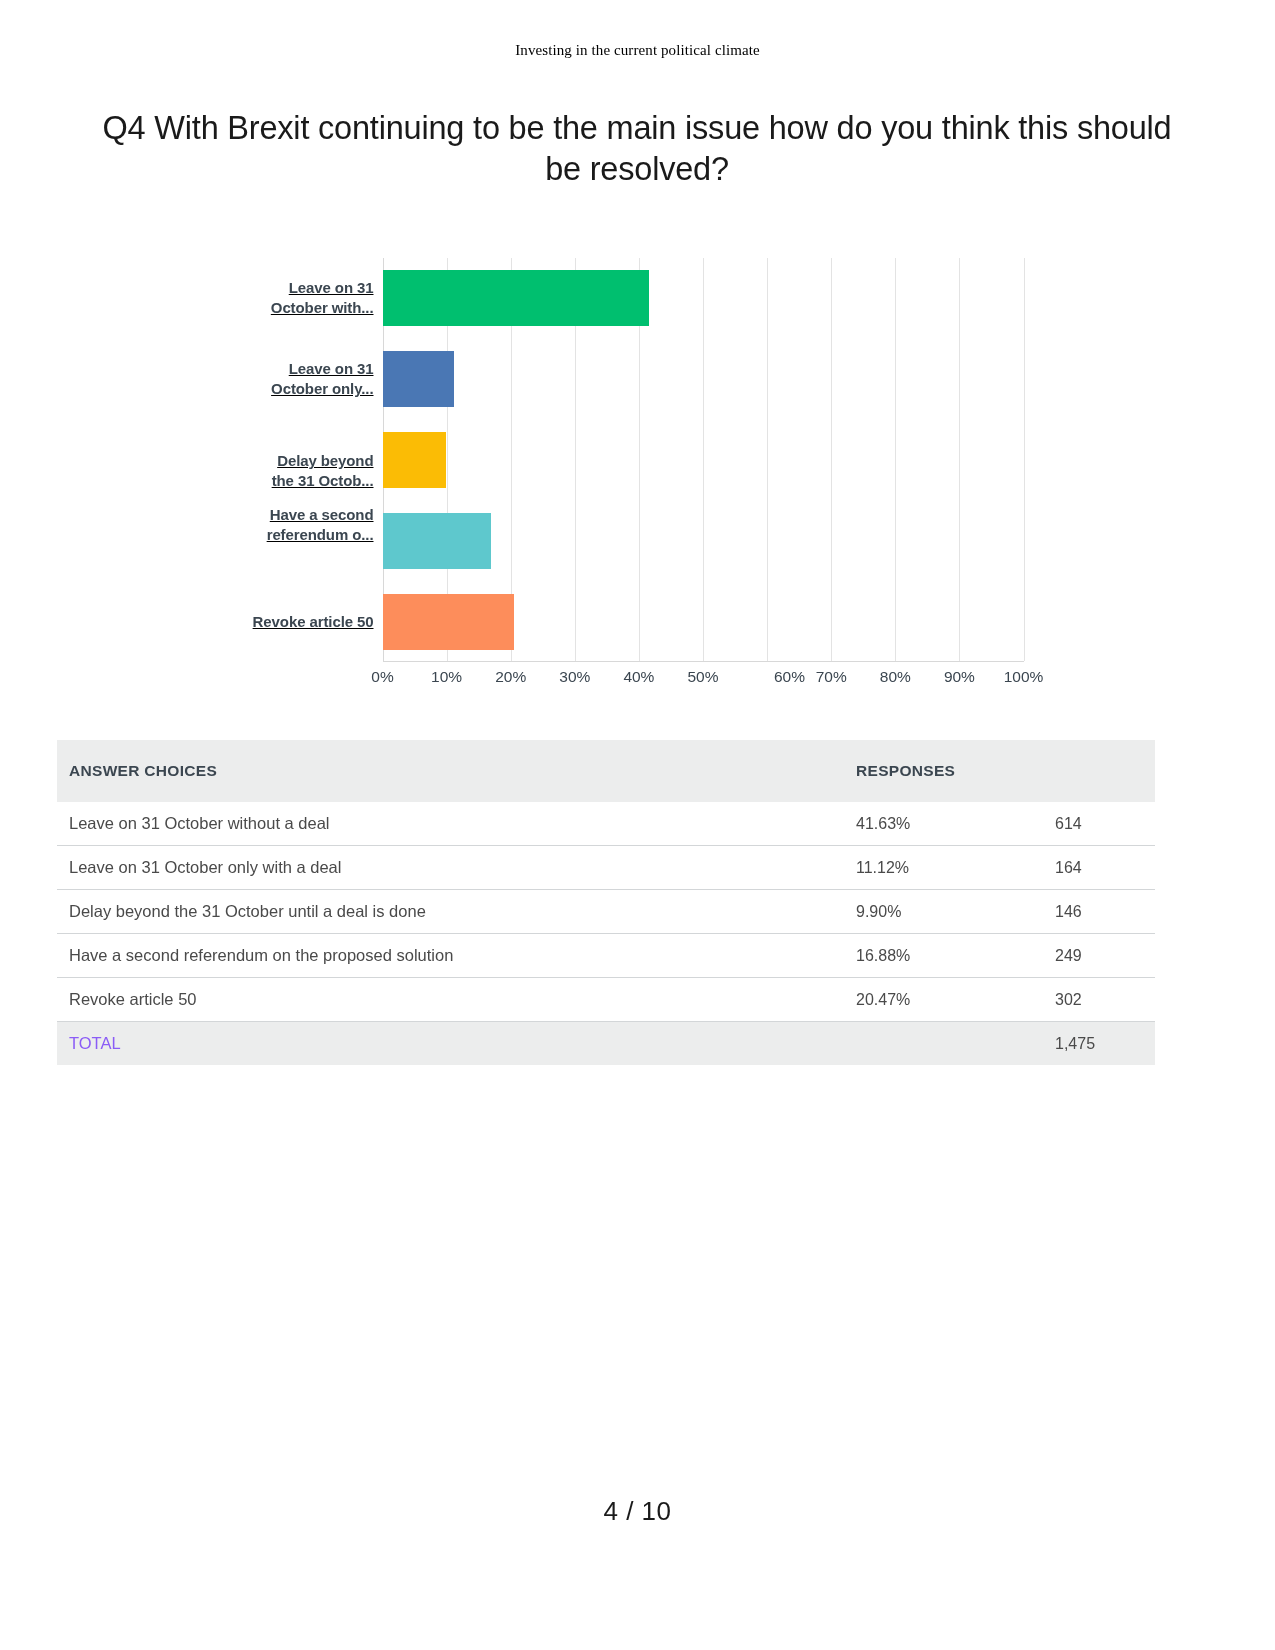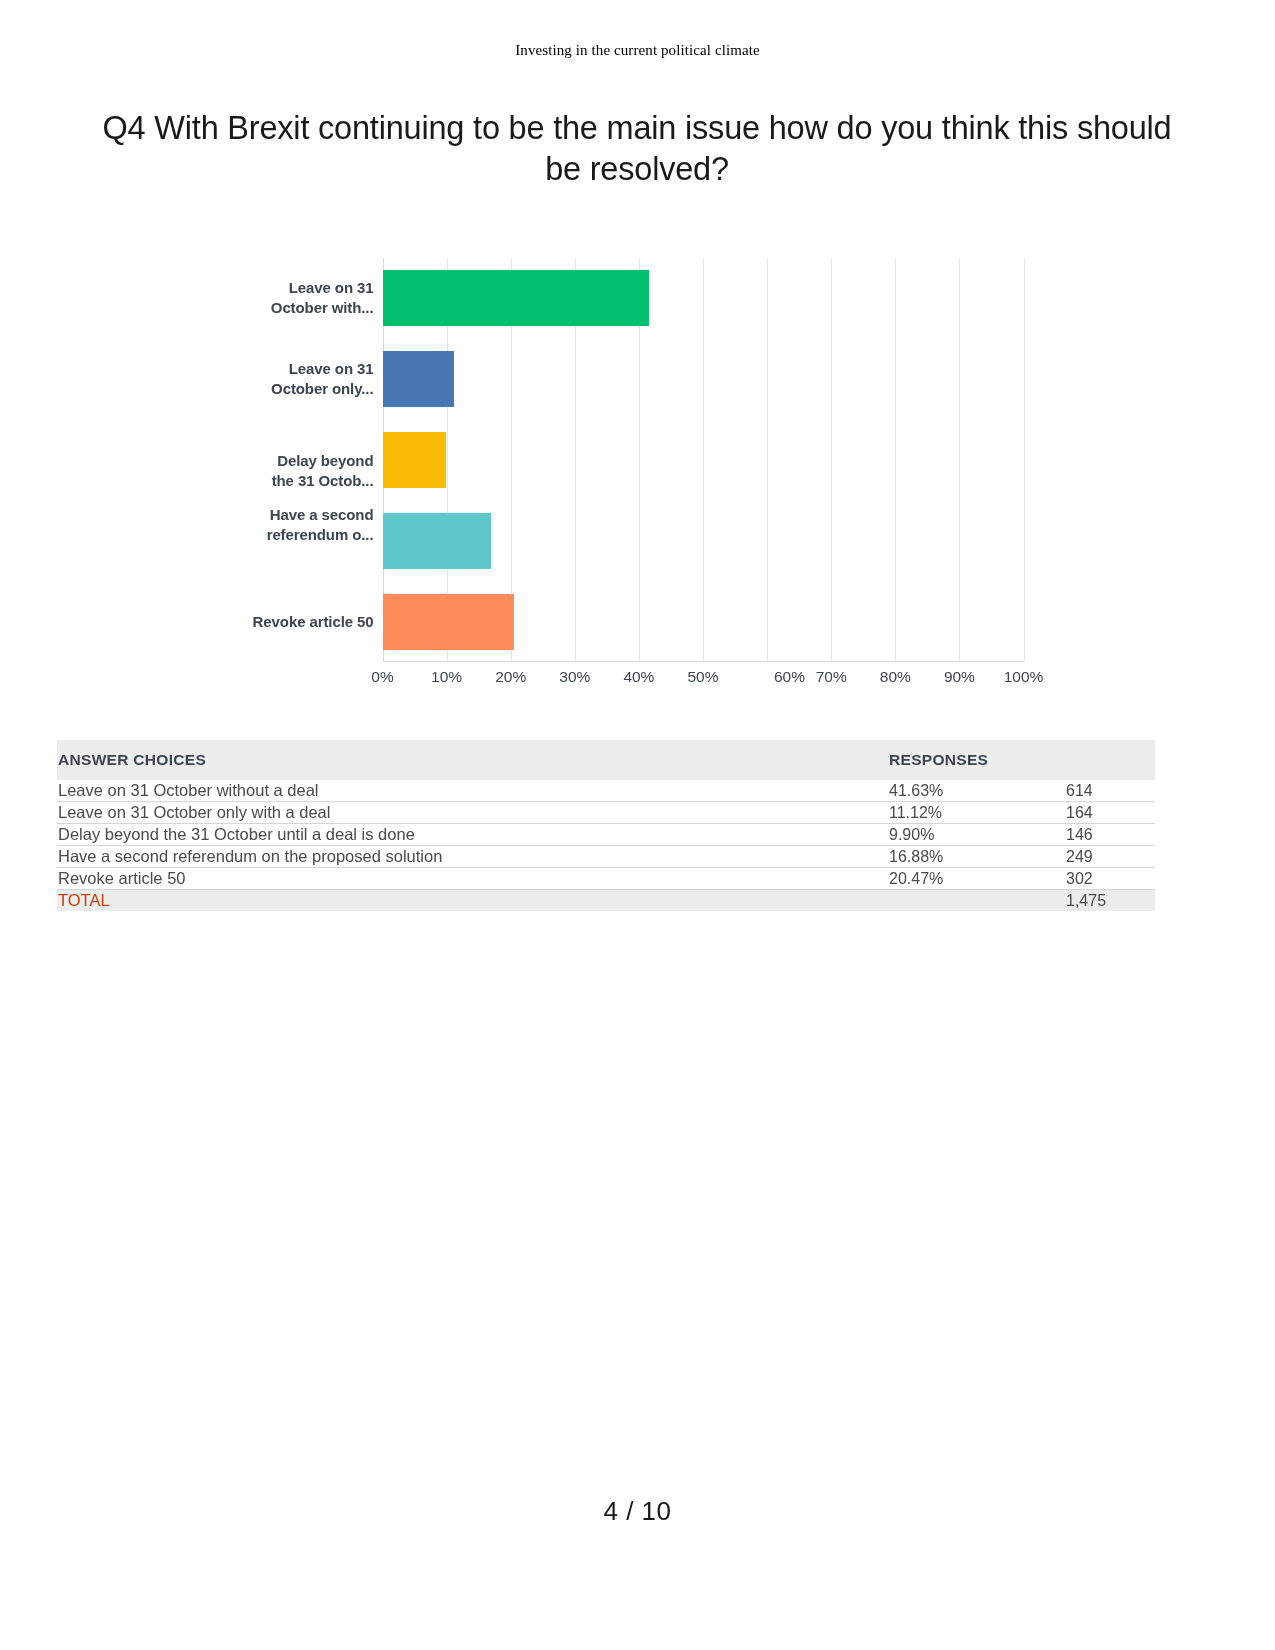--- a/index.html
+++ b/index.html
@@ -108,20 +108,21 @@
     border-radius: 0;
   }
   .label-row {
     position: absolute;
     left: 0;
     width: 122px;
     height: 80.8px;
     display: flex;
     align-items: center;
     justify-content: flex-end;
+    text-decoration: underline;
   }
   .label-text {
     text-align: right;
     font-size: 15px;
     line-height: 20px;
     font-weight: bold;
     color: #3b4650;
     letter-spacing: -0.1px;
   }
   .chart-ticks {
@@ -146,21 +147,21 @@
     top: 740px;
     left: 57px;
     width: 1098px;
     border-collapse: collapse;
     font-size: 16.5px;
   }
   .data-table th,
   .data-table td {
     text-align: left;
     vertical-align: middle;
-    padding: 1px;
+    padding: 12px;
   }
   .data-table thead th {
     background: #eceded;
     height: 38px;
     font-size: 15.5px;
     font-weight: bold;
     color: #3b4650;
     letter-spacing: 0.3px;
   }
   .th-choices { padding-left: 14px; }
@@ -191,21 +192,21 @@
     margin-top: 24px;
   }
   .cell-count {
     padding: 8px 14px 12px 0;
     color: #4a4a4a;
     font-size: 16px;
     text-align: right;
     width: 88px;
     vertical-align: bottom;
   }
-  .total-row .cell-choice { color: #c2410c; }
+  .total-row .cell-choice { color: #8b5cf6; }
   .total-row .cell-count { color: #4a4a4a; margin-top: 42px; }
 
   
   .page-footer {
     position: absolute;
     top: 1496px;
     left: 0;
     width: 1275px;
     text-align: center;
     font-size: 26px;

